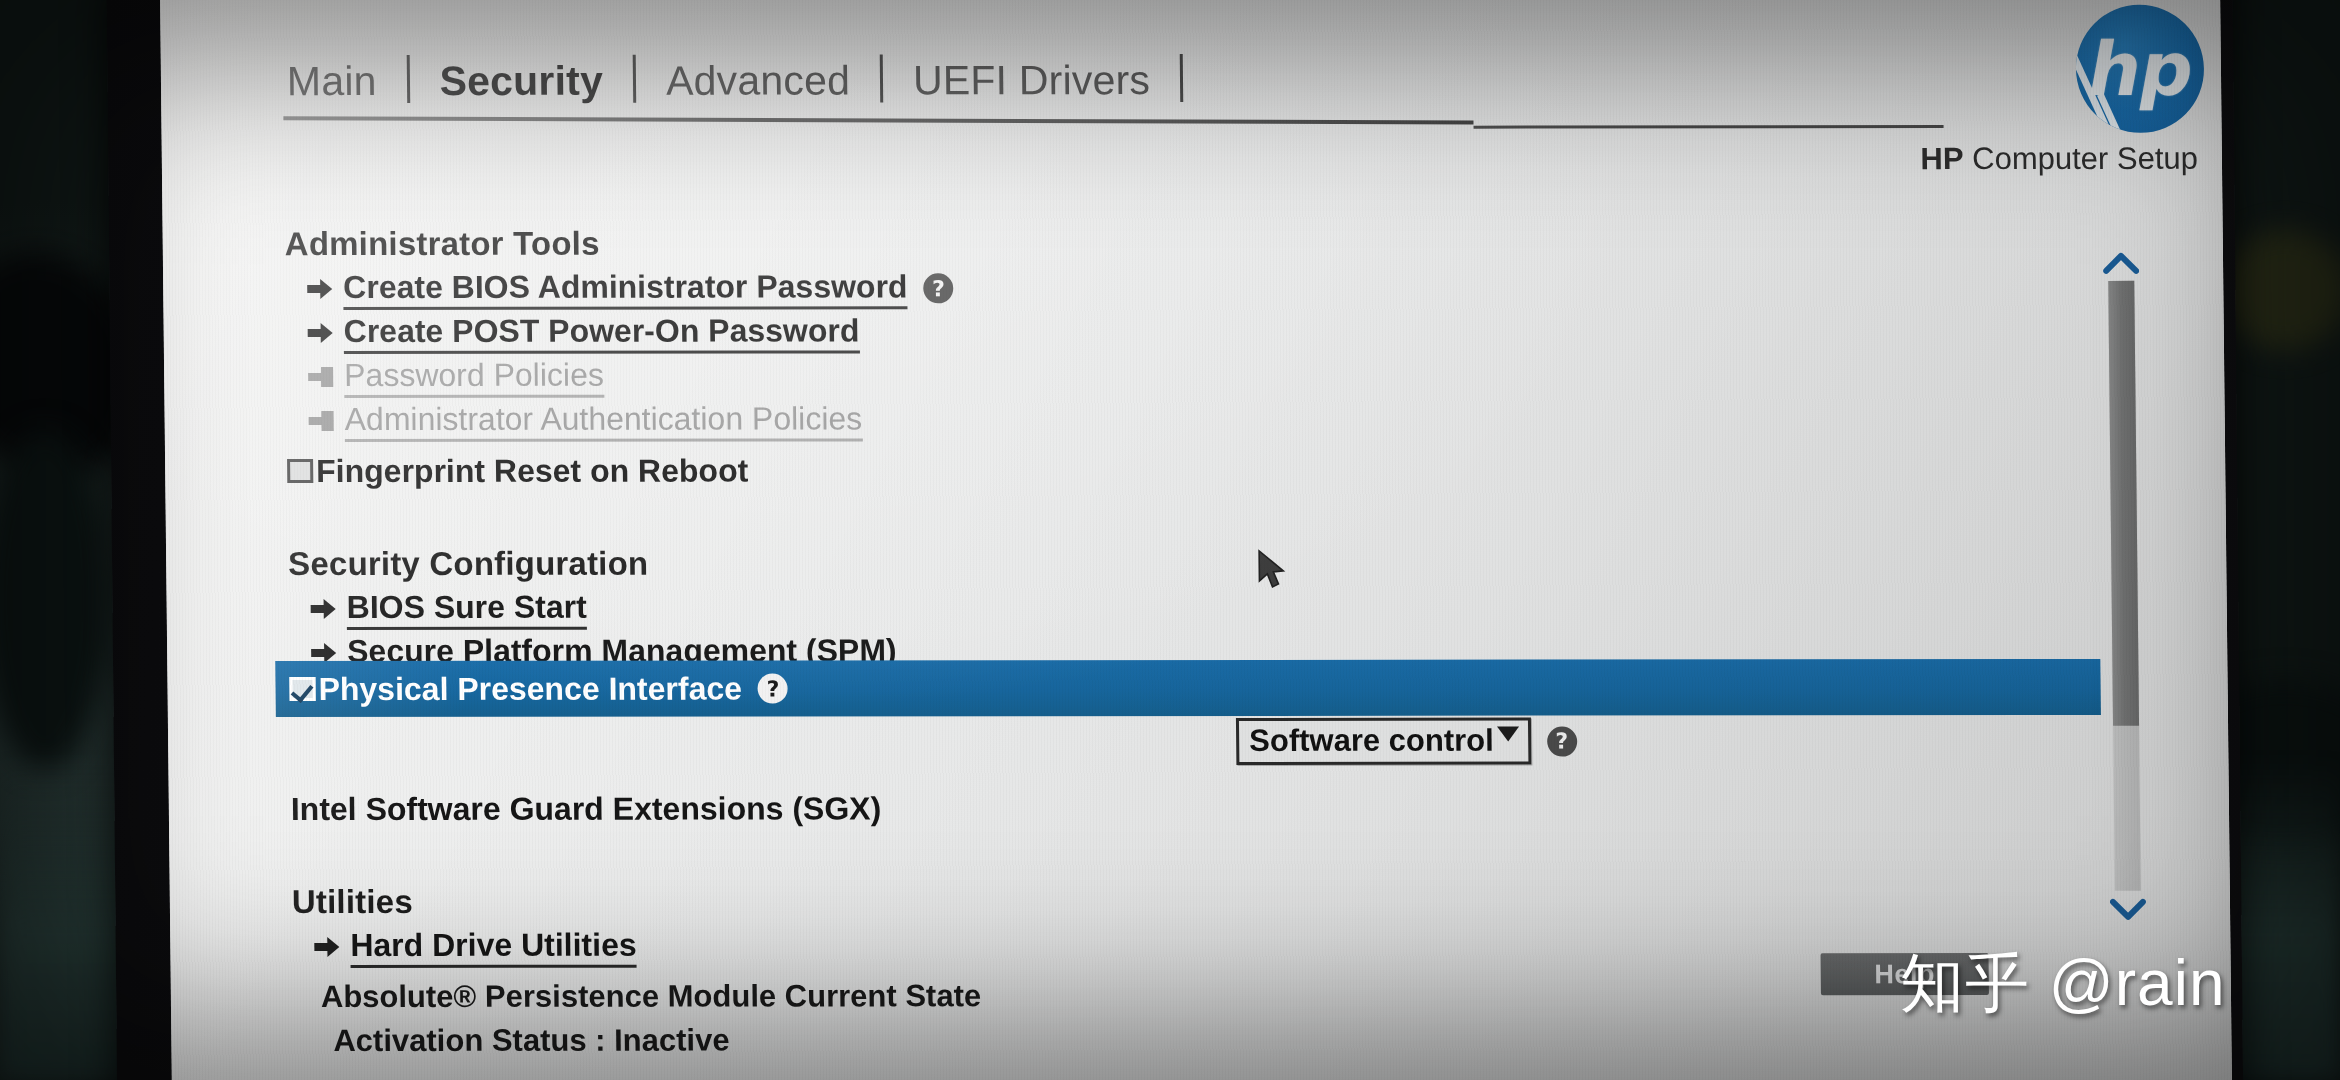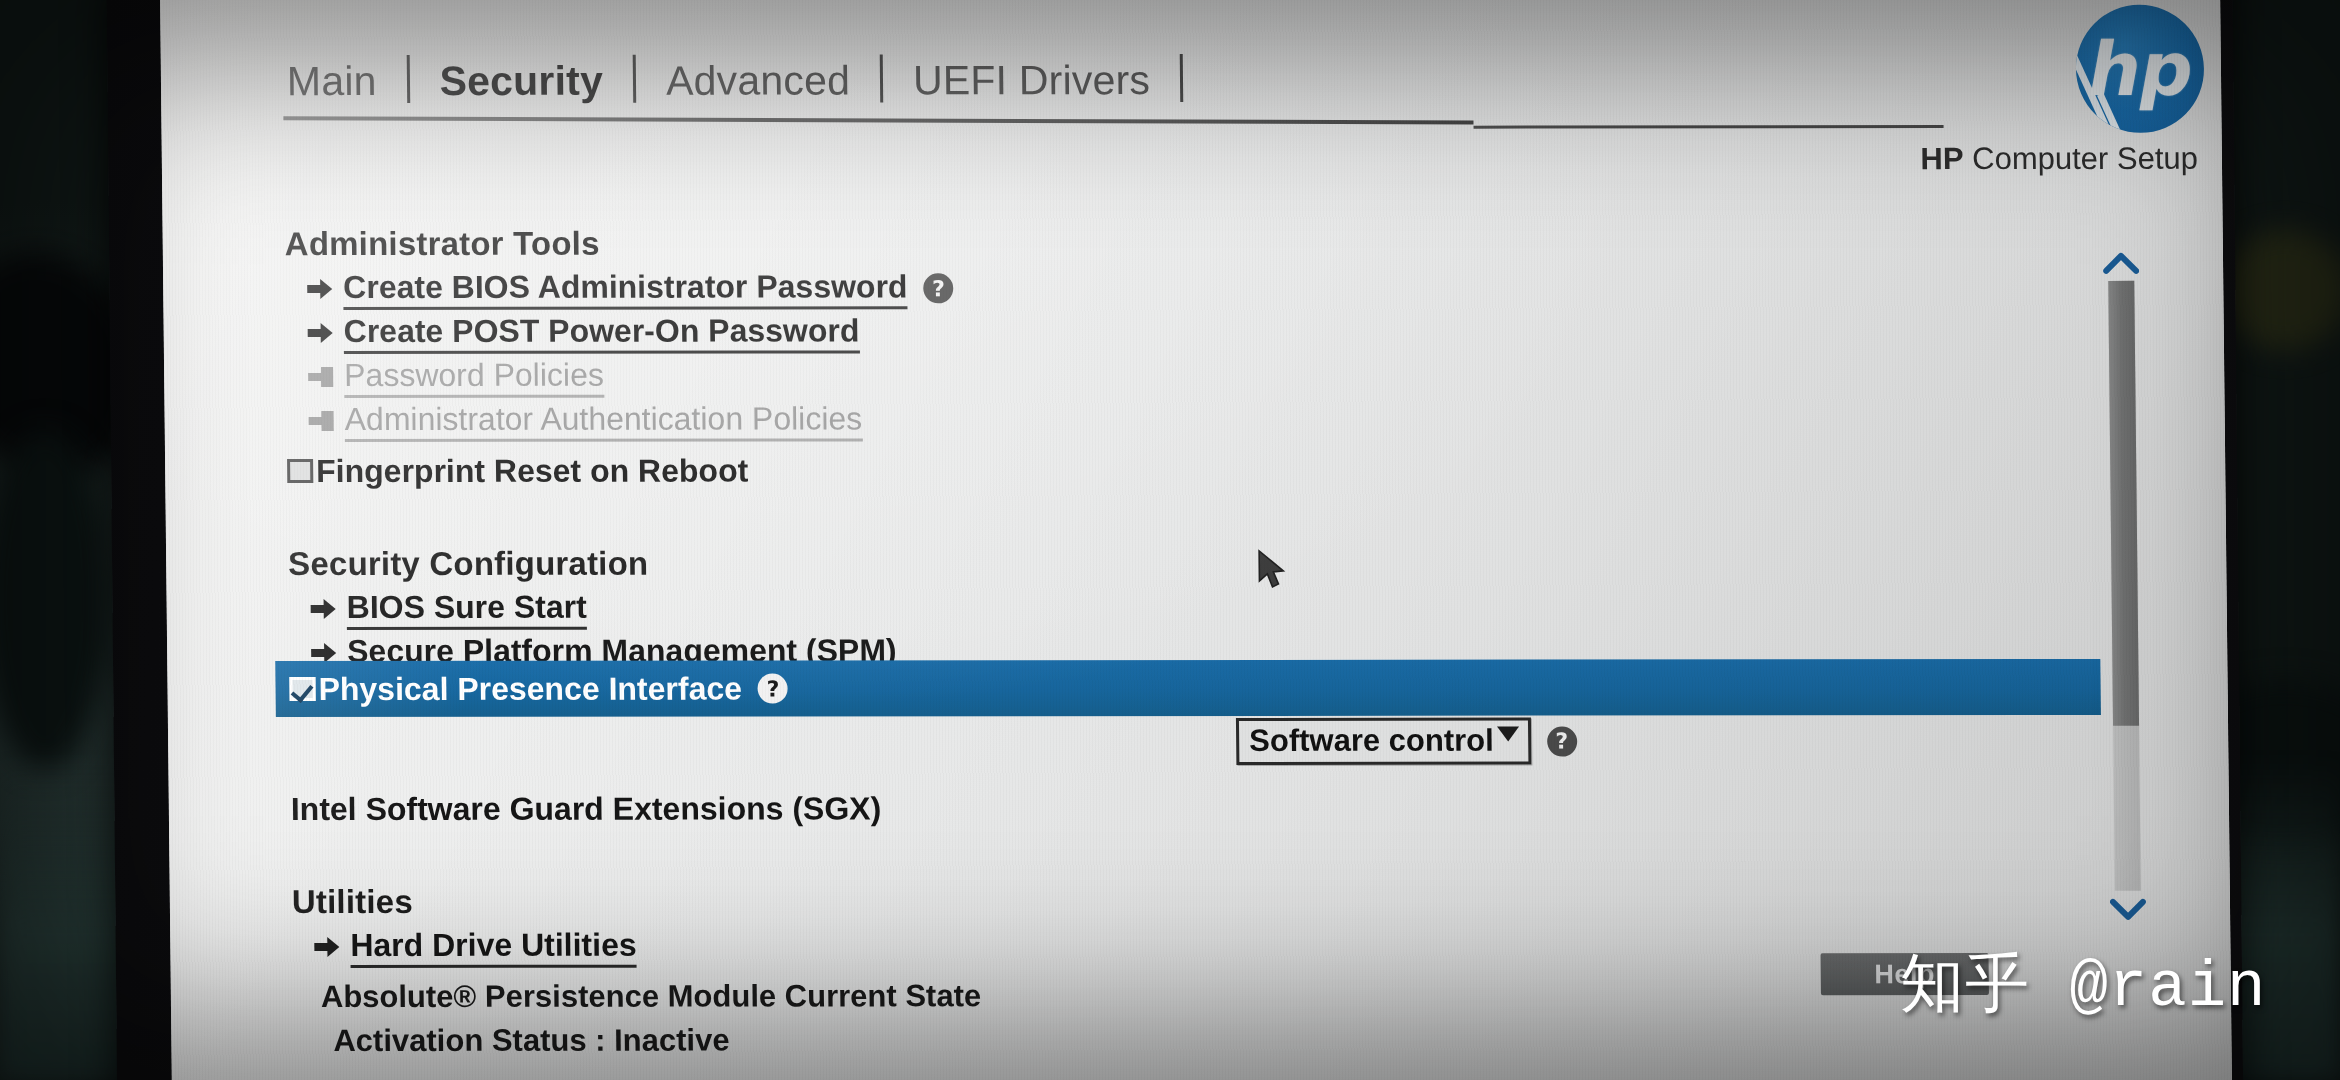--- a/index.html
+++ b/index.html
@@ -331,21 +331,21 @@
     left: 1090px; top: 583px;
     width: 34px; height: 44px;
   }
 
   
   #watermark {
     position: absolute;
     left: 1900px; top: 940px;
     font-size: 64px;
     color: #ffffff;
-    font-family: Liberation Mono, monospace;
+    font-family: Liberation Sans, sans-serif;
     letter-spacing: 1px;
     text-shadow: 2px 3px 5px rgba(0,0,0,.55);
     white-space: nowrap;
     z-index: 40;
   }
 
   
   #softness {
     position: absolute; inset: 0;
     pointer-events: none;

